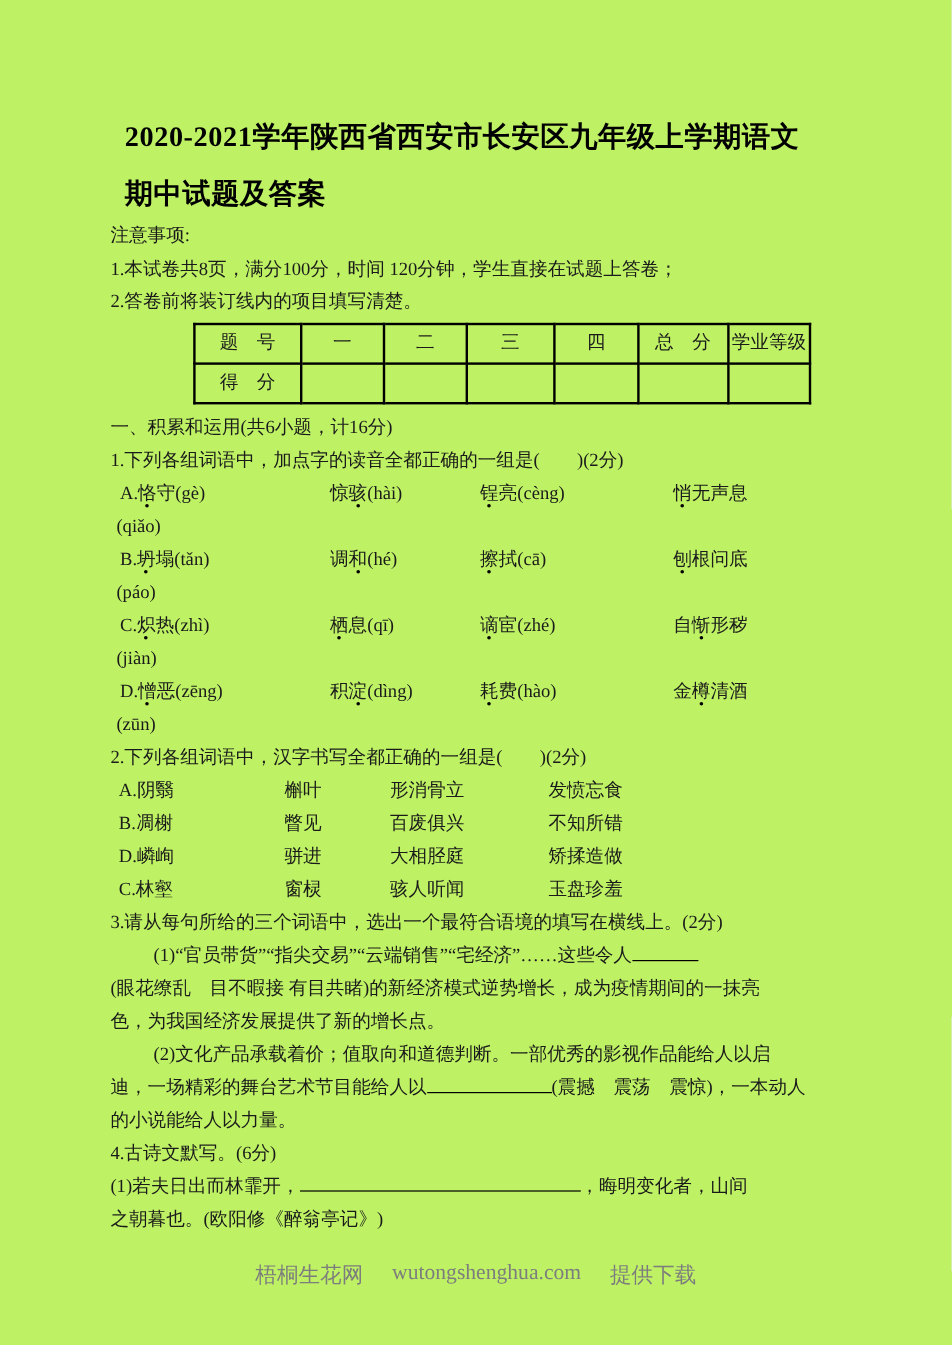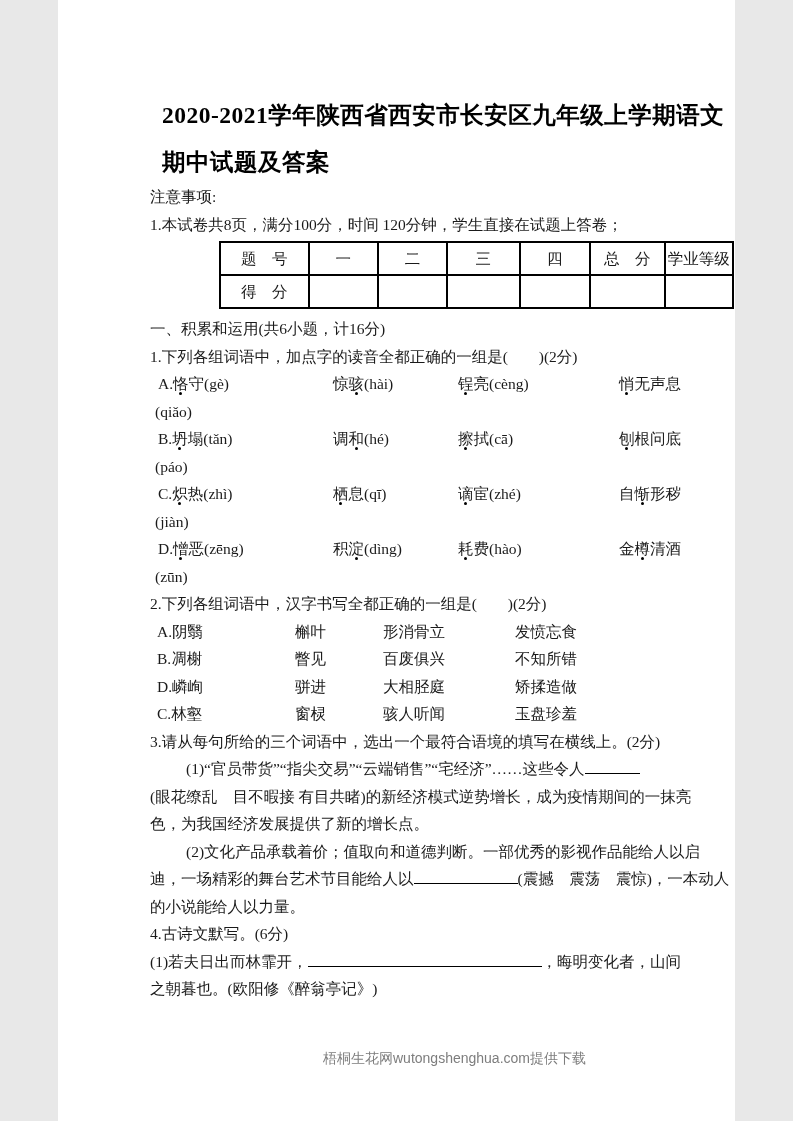--- a/index.html
+++ b/index.html
@@ -1,19 +1,19 @@
 <!DOCTYPE html>
 <html><head>
 <meta charset="utf-8">
 <style>
   html,body{margin:0;padding:0;background:#e8e8e8;}
   .page{
     position:relative;
-    width:677px;height:1121px;
-    background:#ffffff;
+    width:793px;height:1121px;
+    background:#bef264;
     margin:0 auto;
     font-family:"Liberation Serif","DejaVu Serif",serif;
     color:#1a1a1a;
     overflow:hidden;
   }
   
   .doc-title{
     position:absolute;left:104px;top:92px;width:600px;
     font-size:23.5px;font-weight:bold;line-height:47px;
     letter-spacing:0.5px;margin:0;color:#000;
@@ -67,39 +67,40 @@
     border-bottom:1px solid #000;
     height:15px;
     vertical-align:baseline;
   }
   .blank-q3-1{width:55px;}
   .blank-q3-2{width:104px;}
   .blank-q4{width:234px;}
   
   .footer{
     position:absolute;left:0;top:1050px;width:793px;
-    display:flex;justify-content:center;
-    font-size:14px;color:#7d7d7d;
-    font-family:Liberation Sans, sans-serif;
+    display:flex;justify-content:center;gap:24px;
+    font-size:18px;color:#7d7d7d;
+    font-family:Liberation Serif, serif;
   }
 </style>
 </head>
 <body>
 
 <div class="page">
 
   <h1 class="doc-title">
     <span>2020-2021学年陕西省西安市长安区九年级上学期语文</span><br>
     <span>期中试题及答案</span>
   </h1>
 
   <div class="content">
 
     <div class="line">注意事项:</div>
     <div class="line">1.本试卷共8页，满分100分，时间 120分钟，学生直接在试题上答卷；</div>
+    <div class="line">2.答卷前将装订线内的项目填写清楚。</div>
 
     <table class="score-table">
       <colgroup>
         <col style="width:98px">
           <col style="width:78px">
           <col style="width:78px">
         <col style="width:82px">
           <col style="width:79px">
           <col style="width:82px">
           <col style="width:77px">

